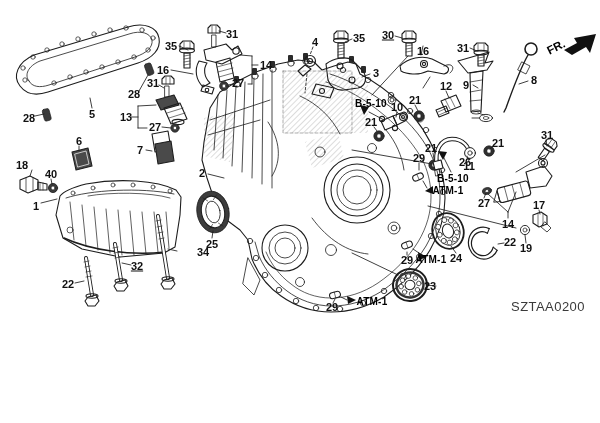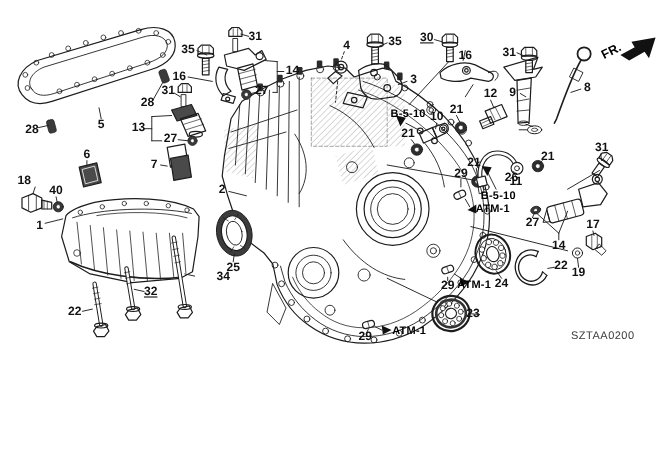--- a/index.html
+++ b/index.html
@@ -12,21 +12,21 @@
     position:absolute;transform:translate(-50%,-50%);
     font-size:11px;font-weight:bold;color:#111;white-space:nowrap;line-height:1;
   }
   .ref{
     position:absolute;transform:translate(-50%,-50%);
     font-size:10px;font-weight:bold;color:#000;white-space:nowrap;line-height:1;
     letter-spacing:.2px;
   }
   .code{
     position:absolute;transform:translate(-50%,-50%);
-    font-size:10px;color:#3a3a3a;letter-spacing:.45px;white-space:nowrap;text-align:right;
+    font-size:13px;color:#3a3a3a;letter-spacing:.45px;white-space:nowrap;text-align:right;
   }
   .fr-text{
     position:absolute;transform:translate(-50%,-50%) rotate(-27deg);
     font-size:11.5px;font-weight:bold;color:#000;white-space:nowrap;
   }
 </style>
 </head>
 <body>
 
 <div class="stage">

